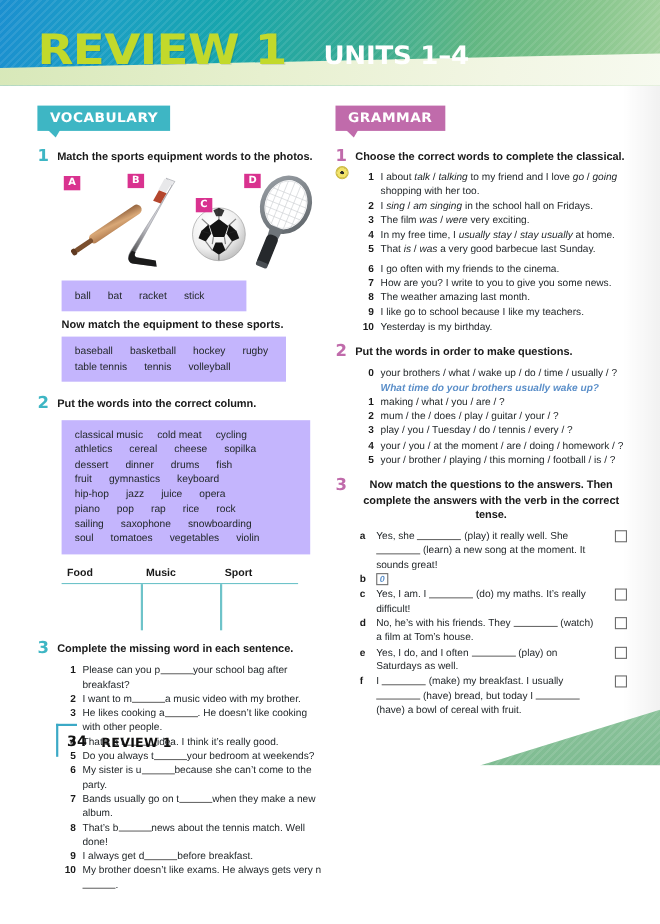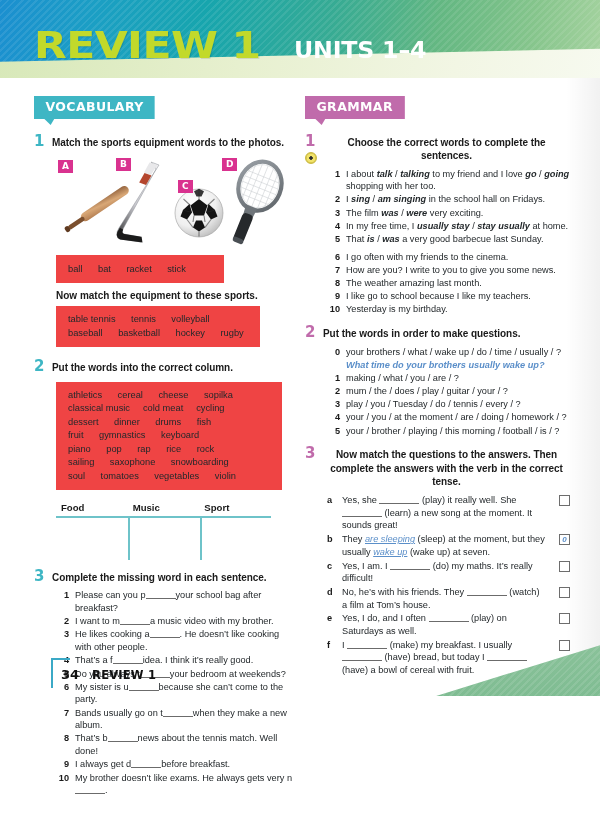--- a/index.html
+++ b/index.html
@@ -83,35 +83,35 @@
     background: radial-gradient(circle at 50% 50%, #2b2b2b 0 22%, #f2e36a 24% 60%, #d9c94f 62% 100%);
     border: 1px solid #cbb93f; flex: 0 0 auto;
     display: inline-block;
   }
   .eye-row { display: flex; align-items: flex-start; gap: 7px; margin-top: 6px; }
   .eye-row .ex-title { padding-top: 0; }
   .eye-stack { position: absolute; left: 0; top: 16px; }
 
   
   .wordbank {
-    background: #ef4444; padding: 7px 12px; margin: 7px 0 0 22px;
+    background: #c4b5fd; padding: 7px 12px; margin: 7px 0 0 22px;
     font-size: 9.3px; color: #23282b; line-height: 1.55;
   }
   .wordbank .wrow { white-space: pre; }
   .wb-tight { line-height: 1.45; }
 
   
   ol.items { list-style: none; margin: 5px 0 0 22px; }
   ol.items > li {
     display: flex; gap: 6px; font-size: 9.2px; line-height: 1.38;
     color: #23282b; margin-bottom: 0.5px;
   }
   ol.items > li .n { font-weight: 700; color: #1a1a1a; flex: 0 0 13px; text-align: right; }
   ol.items > li .t { flex: 1 1 auto; }
-  i, .it { font-style: italic; font-weight: bold; }
+  i, .it { font-style: italic; }
   .blue-ans { color: #5b8fc9; font-style: italic; font-weight: 700; }
   .blue-u { color: #5b8fc9; font-style: italic; text-decoration: underline; }
   .gap { display: inline-block; border-bottom: 1px solid #6b6b6b; width: 40px; vertical-align: -1px; }
   .gap-s { width: 30px; }
 
   
   .photos { position: relative; height: 92px; margin: 6px 0 0 22px; }
   .lbl {
     position: absolute; background: #d9328f; color: #fff; font-weight: 900;
     font-size: 9px; padding: 1px 4px 2px; font-family: "DejaVu Sans", sans-serif;
@@ -253,36 +253,37 @@
         <div class="lbl" style="left:166px; top:2px;">D</div>
       </div>
 
       <div class="wordbank" style="width:168px;">
         <div class="wrow">ball      bat      racket      stick</div>
       </div>
 
       <div class="subinstr" style="margin-left:22px;">Now match the equipment to these sports.</div>
 
       <div class="wordbank wb-tight" style="width:204px; margin-top:0;">
+        <div class="wrow">baseball      basketball      hockey      rugby</div>
         <div class="wrow">table tennis      tennis      volleyball</div>
-        <div class="wrow">baseball      basketball      hockey      rugby</div>
       </div>
     </div>
 
     <div class="ex" style="margin-top:12px;">
       <div class="ex-head">
         <span class="ex-num">2</span>
         <span class="ex-title">Put the words into the correct column.</span>
       </div>
 
       <div class="wordbank wb-tight" style="width:226px;">
+        <div class="wrow">classical music     cold meat     cycling</div>
         <div class="wrow">athletics      cereal      cheese      sopilka</div>
-        <div class="wrow">classical music     cold meat     cycling</div>
         <div class="wrow">dessert      dinner      drums      fish</div>
         <div class="wrow">fruit      gymnastics      keyboard</div>
+        <div class="wrow">hip-hop      jazz      juice      opera</div>
         <div class="wrow">piano      pop      rap      rice      rock</div>
         <div class="wrow">sailing      saxophone      snowboarding</div>
         <div class="wrow">soul      tomatoes      vegetables      violin</div>
       </div>
 
       <div class="tbl">
         <div class="tbl-head">
           <span>Food</span>
           <span>Music</span>
           <span>Sport</span>
@@ -343,21 +344,21 @@
           </li>
         </ol>
     </div>
   </div>
 
   <div class="col col-right">
 
     <div class="ex">
       <div class="ex-head">
         <span class="ex-num pink">1</span>
-        <span class="ex-title">Choose the correct words to complete the sentences.</span>
+        <span class="ex-title">Choose the correct words to complete the classical.</span>
       </div>
       <div class="eye-stack"><span class="eye-icon"></span></div>
       <ol class="items" id="gram1-list">
           <li>
             <span class="n">1</span>
             <span class="t"><span>I about </span><span class="it">talk</span><span> / </span><span class="it">talking</span><span> to my friend and I love </span><span class="it">go</span><span> / </span><span class="it">going</span><span> shopping with her too.</span></span>
           </li>
           <li>
             <span class="n">2</span>
             <span class="t"><span>I </span><span class="it">sing</span><span> / </span><span class="it">am singing</span><span> in the school hall on Fridays.</span></span>
@@ -444,21 +445,20 @@
         <span class="ex-title">Now match the questions to the answers. Then complete the answers with the verb in the correct tense.</span>
       </div>
       <ul class="ans-list" id="gram3-list">
           <li>
             <span class="n">a</span>
             <span class="t"><span>Yes, she </span><span class="gap"></span><span> (play) it really well. She </span><span class="gap"></span><span> (learn) a new song at the moment. It sounds great!</span></span>
             <span class="cbox"></span>
           </li>
           <li>
             <span class="n">b</span>
-            <span class="t"><span>They </span><span class="blue-u">are sleeping</span><span> (sleep) at the moment, but they usually </span><span class="blue-u">wake up</span><span> (wake up) at seven.</span></span>
             <span class="cbox filled">0</span>
           </li>
           <li>
             <span class="n">c</span>
             <span class="t"><span>Yes, I am. I </span><span class="gap"></span><span> (do) my maths. It’s really difficult!</span></span>
             <span class="cbox"></span>
           </li>
           <li>
             <span class="n">d</span>
             <span class="t"><span>No, he’s with his friends. They </span><span class="gap"></span><span> (watch) a film at Tom’s house.</span></span>

